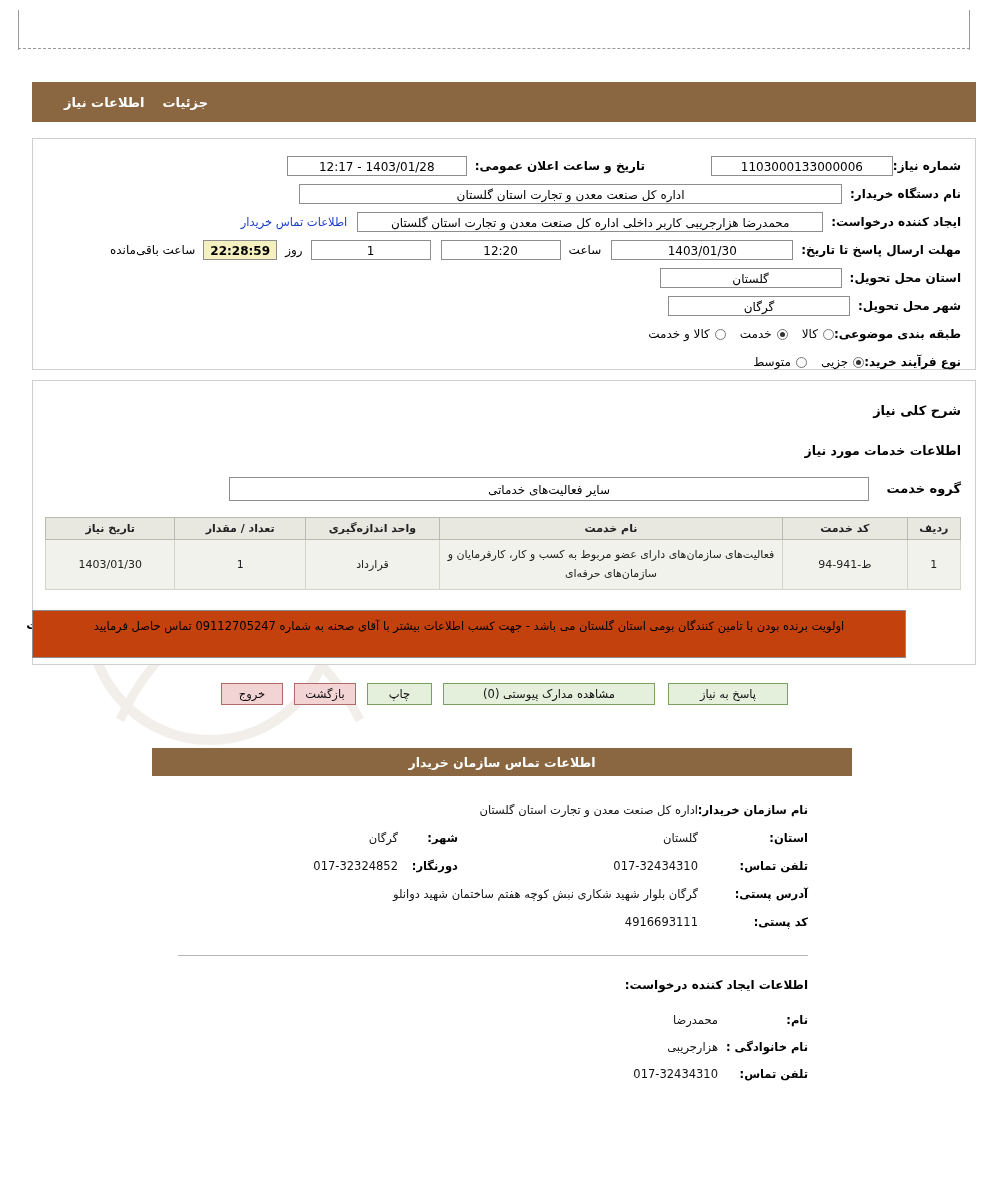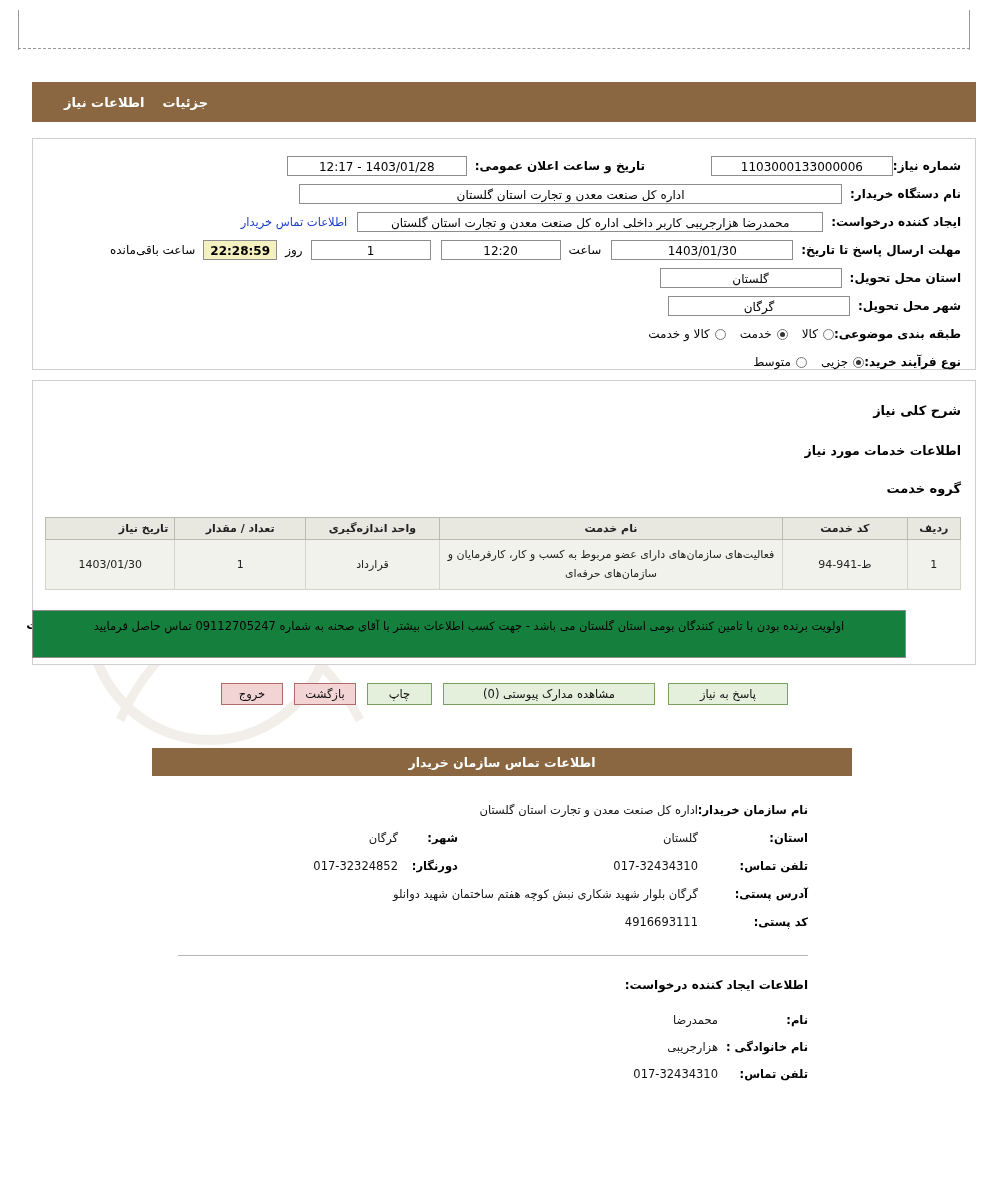--- a/index.html
+++ b/index.html
@@ -204,21 +204,21 @@
     border: 1px solid #d4d4c8;
     padding: 6px 6px;
     text-align: center;
     font-size: 11px;
     color: #222;
   }
 
   .notes-box {
     position: absolute;
     border: 1px solid #8d8d8d;
-    background: #15803d;
+    background: #c2410c;
     box-sizing: border-box;
     font-size: 11.5px;
     line-height: 1.6;
     padding: 6px 10px;
     text-align: center;
   }
 
   
   .btn {
     position: absolute;
@@ -364,30 +364,31 @@
       </span>
     </div>
   </div>
 
   <div class="box" id="box-mid">
     <div class="need-title" style="right:14px; top:22px;">شرح کلی نیاز</div>
 
     <div class="section-title" style="right:14px; top:62px;">اطلاعات خدمات مورد نیاز</div>
 
     <div class="need-title" style="right:14px; top:100px;">گروه خدمت</div>
+    <div class="fld" style="position:absolute; right:106px; top:96px; width:640px; height:24px; line-height:24px;">سایر فعالیت‌های خدماتی</div>
 
     <table class="svc" style="right:14px; top:136px; width:916px;">
       <thead>
         <tr>
           <th style="width:42px;">ردیف</th>
           <th style="width:120px;">کد خدمت</th>
           <th style="width:370px;">نام خدمت</th>
           <th style="width:130px;">واحد اندازه‌گیری</th>
           <th style="width:130px;">تعداد / مقدار</th>
-          <th style="width:124px;text-align:right;">تاریخ نیاز</th>
+          <th style="width:124px;">تاریخ نیاز</th>
         </tr>
       </thead>
       <tbody>
         <tr>
           <td>1</td>
           <td>ط-941-94</td>
           <td style="line-height:1.7;">فعالیت‌های سازمان‌های دارای عضو مربوط به کسب و کار، کارفرمایان و سازمان‌های حرفه‌ای</td>
           <td>قرارداد</td>
           <td>1</td>
           <td>1403/01/30</td>

